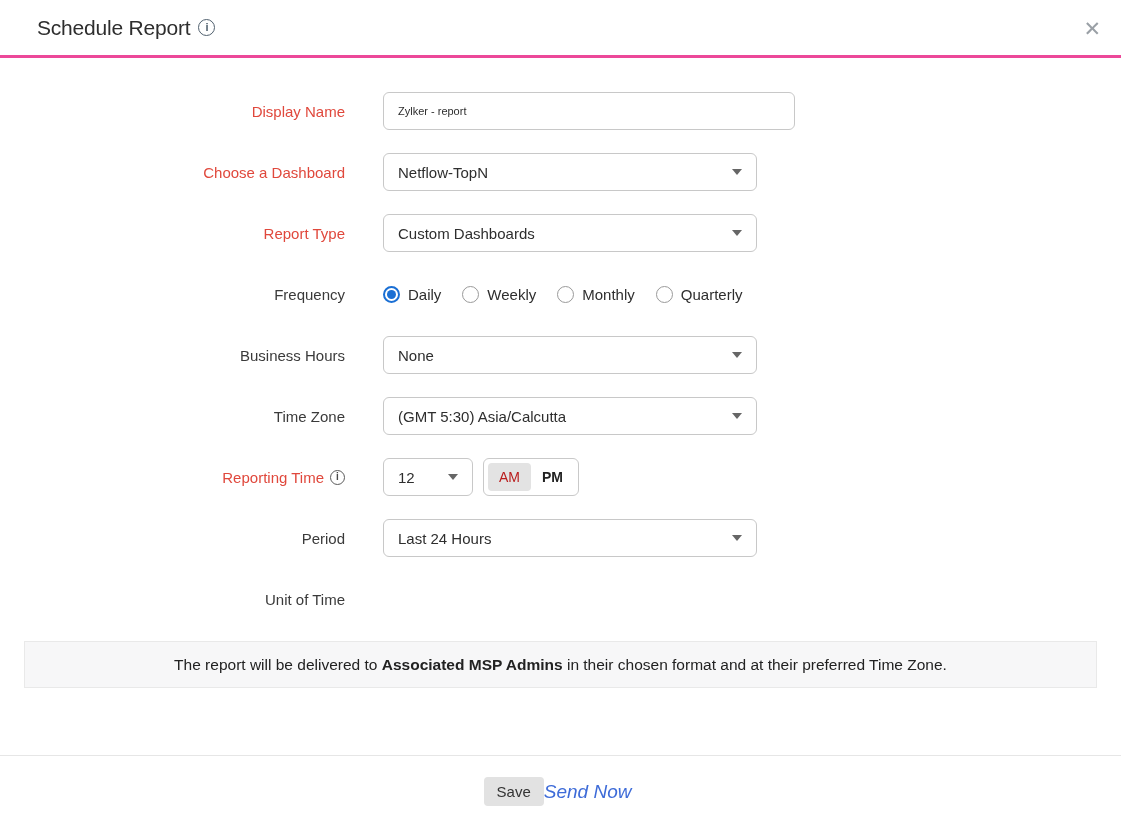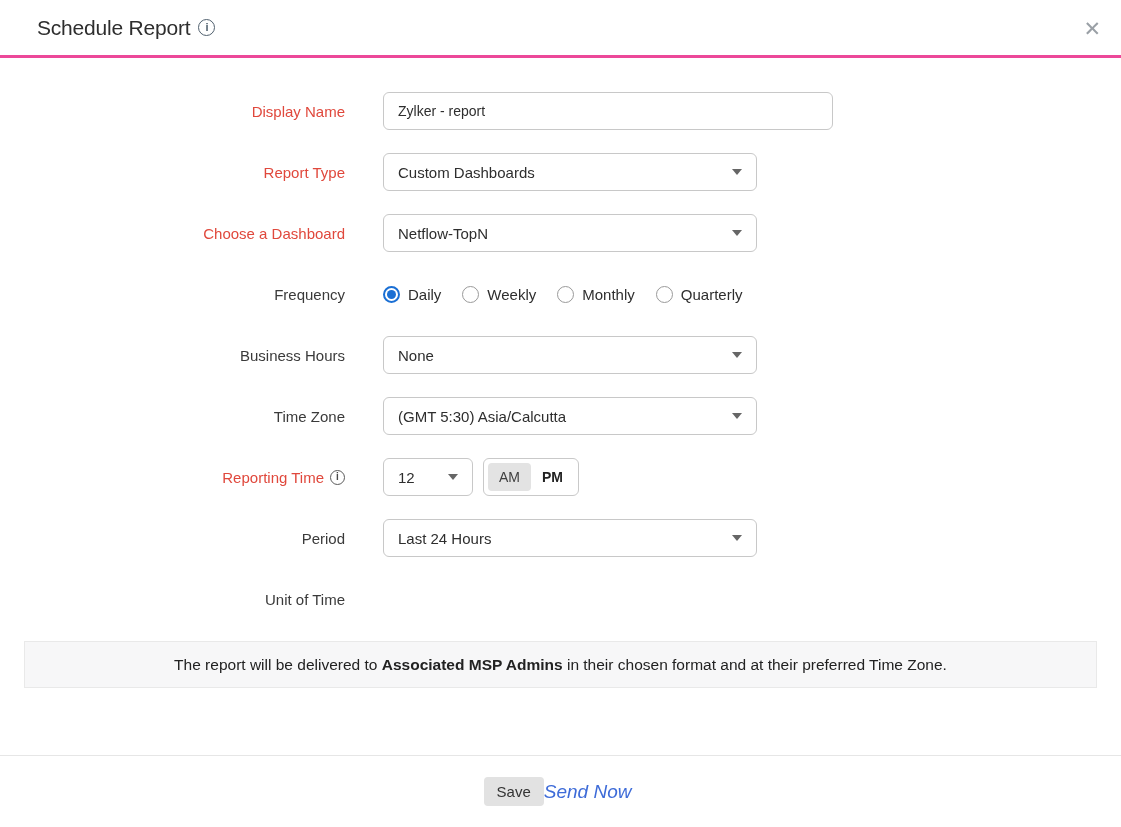--- a/index.html
+++ b/index.html
@@ -79,25 +79,25 @@
     border-radius: 50%;
     color: #4a4a4a;
     font-size: 10px;
     font-weight: 600;
     margin-left: 6px;
     line-height: 1;
   }
   .form-control { margin-left: 38px; }
 
   .text-input {
-    width: 450px; height: 38px;
+    width: 412px; height: 38px;
     border: 1px solid #c8c8c8;
     border-radius: 6px;
     padding: 0 14px;
-    font-size: 14px;
+    font-size: 11px;
     color: #2e2e2e;
     font-family: "Liberation Sans", sans-serif;
     outline: none;
     background: #fff;
   }
 
   .select-box {
     width: 374px; height: 38px;
     border: 1px solid #c8c8c8;
     border-radius: 6px;
@@ -165,21 +165,21 @@
     background: #fff;
   }
   .toggle-group.no-left-margin { margin-left: 0; }
   .toggle-chip {
     padding: 6px 11px;
     font-size: 14px;
     color: #222;
     border-radius: 4px;
     cursor: pointer;
   }
-  .toggle-chip.active { background: #e3e3e3; color: #404040; }
+  .toggle-chip.active { background: #e3e3e3; color: #b91c1c; }
   .toggle-chip.inactive { font-weight: 700; }
 
   
   .notice-bar {
     margin: 21px 24px 0 24px;
     height: 47px;
     background: #f7f7f8;
     border: 1px solid #e9e9e9;
     border-radius: 0;
     display: flex;
@@ -232,34 +232,34 @@
 <div class="form-area">
 
   <div class="form-row">
     <div class="form-label required">Display Name</div>
     <div class="form-control">
       <input class="text-input" type="text" value="Zylker - report" style="">
     </div>
   </div>
 
   <div class="form-row">
+    <div class="form-label required">Choose a Dashboard</div>
+    <div class="form-control">
+      <div class="select-box">
+        <span>Netflow-TopN</span>
+        <span class="caret-down"></span>
+      </div>
+    </div>
+  </div>
+
+  <div class="form-row">
     <div class="form-label required">Report Type</div>
     <div class="form-control">
       <div class="select-box">
         <span>Custom Dashboards</span>
-        <span class="caret-down"></span>
-      </div>
-    </div>
-  </div>
-
-  <div class="form-row">
-    <div class="form-label required">Choose a Dashboard</div>
-    <div class="form-control">
-      <div class="select-box">
-        <span>Netflow-TopN</span>
         <span class="caret-down"></span>
       </div>
     </div>
   </div>
 
   <div class="form-row">
     <div class="form-label">Frequency</div>
     <div class="form-control radio-group">
       <span class="radio-option">
         <span class="radio-circle selected"></span>

